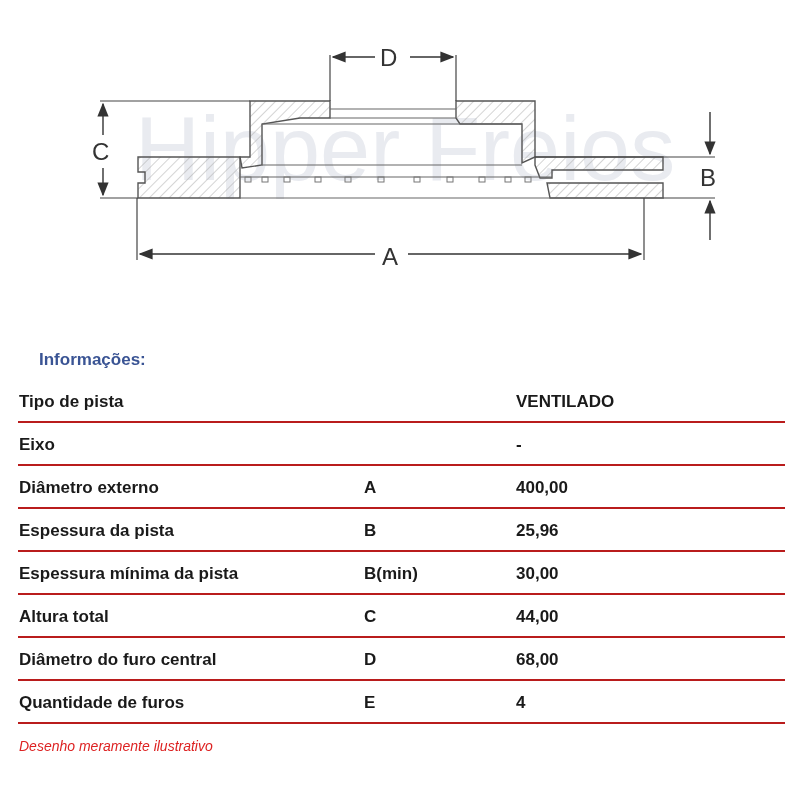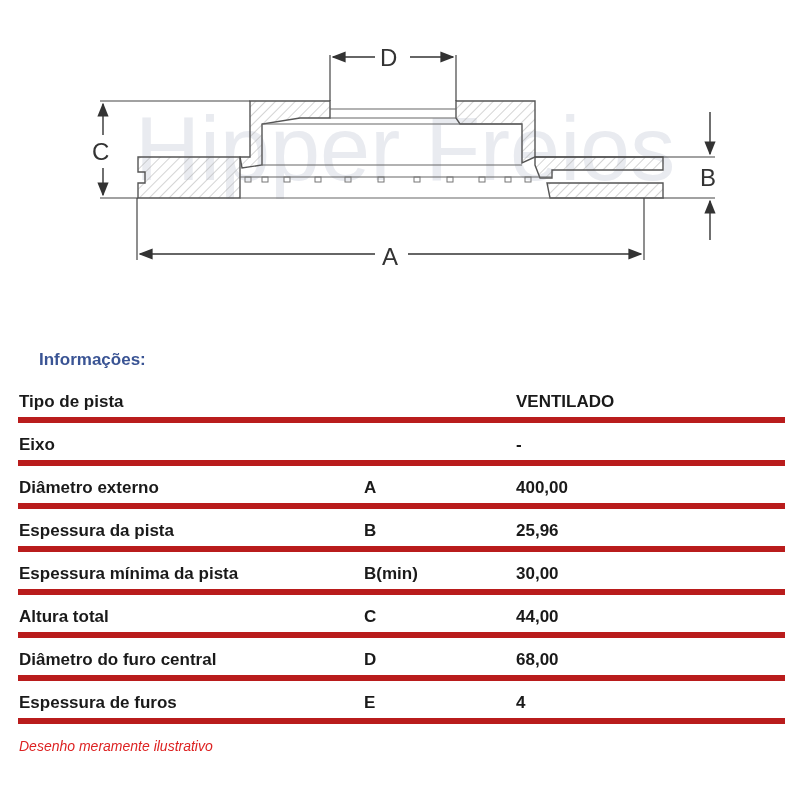--- a/index.html
+++ b/index.html
@@ -1,21 +1,21 @@
 <!DOCTYPE html>
 <html><head>
   <meta charset="utf-8">
   <style>
     html, body { margin:0; padding:0; background:#ffffff; }
     body { width:800px; height:800px; position:relative; overflow:hidden;
            font-family:"Liberation Sans", sans-serif; color:#1a1a1a; }
     .drawing { position:absolute; left:0; top:0; width:800px; height:300px; }
     .heading { position:absolute; left:19px; top:350px; font-size:17px; font-weight:bold; color:#3a5494;margin-left:20px; }
     .spec-table { position:absolute; left:18px; top:380px; width:767px; }
-    .row { position:relative; height:43px; border-bottom:6px solid #b91c1c; box-sizing:border-box; }
+    .row { position:relative; height:43px; border-bottom:2px solid #b91c1c; box-sizing:border-box; }
     .row span { position:absolute; top:12px; font-size:17px; font-weight:bold; color:#1a1a1a; white-space:nowrap; }
     .c-label { left:1px; }
     .c-code { left:346px; }
     .c-value { left:498px; }
     .footnote { position:absolute; left:19px; top:738px; font-size:14px; font-style:italic; color:#dd2222;text-align:center; }
   </style>
 </head>
 <body>
 
 <svg class="drawing" viewBox="0 0 800 300" width="800" height="300" xmlns="http://www.w3.org/2000/svg">
@@ -127,19 +127,19 @@
     <span class="c-label">Altura total</span>
     <span class="c-code">C</span>
     <span class="c-value">44,00</span>
   </div>
   <div class="row">
     <span class="c-label">Diâmetro do furo central</span>
     <span class="c-code">D</span>
     <span class="c-value">68,00</span>
   </div>
   <div class="row">
-    <span class="c-label">Espessura de furos</span>
+    <span class="c-label">Quantidade de furos</span>
     <span class="c-code">E</span>
     <span class="c-value">4</span>
   </div>
 </div>
 
 <div class="footnote">Desenho meramente ilustrativo</div>
 
 </body></html>

